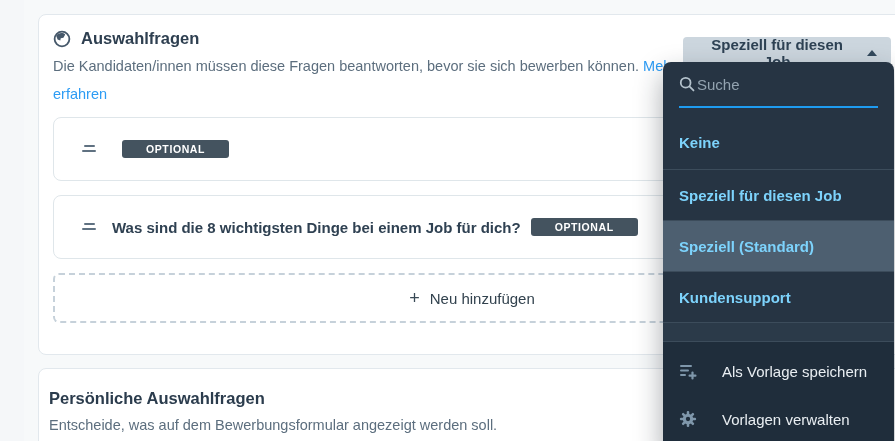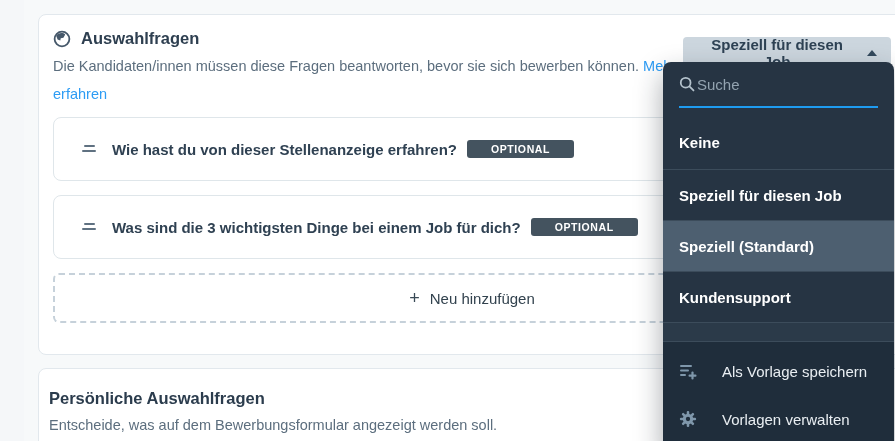--- a/index.html
+++ b/index.html
@@ -39,21 +39,21 @@
   .card-personal p{margin:9px 0 0 0;font-size:14.5px;color:#5c6e7e;}
 
   .dropdown-menu{position:absolute;left:639px;top:62px;width:231px;background:#263443;border-radius:8px;
     box-shadow:0 12px 28px rgba(20,30,40,.38);z-index:10;overflow:hidden;}
   .menu-search{padding:0 16px;}
   .search-box{display:flex;align-items:center;gap:0;height:44px;border-bottom:2px solid #1e9bf0;margin-bottom:8px;}
   .search-box input{flex:1;min-width:0;background:transparent;border:none;outline:none;color:#e8eef2;
     font-family:"Liberation Sans",sans-serif;font-size:15px;}
   .search-box input::placeholder{color:#93a3b0;}
   .menu-item{height:50px;display:flex;align-items:center;padding:0 16px;font-size:15px;font-weight:600;
-    color:#ffffff;cursor:pointer;}
+    color:#7dd3fc;cursor:pointer;}
   .menu-item.first{height:53px;}
   .menu-item.highlighted{background:#4d5f70;}
   .menu-divider{height:1px;background:#3c4c5b;}
   .menu-spacer{height:18px;background:#2b3a49;border-top:1px solid #3c4c5b;border-bottom:1px solid #3c4c5b;}
   .menu-actions{background:#1f2d3b;padding:5px 0 8px;}
   .menu-action{height:48px;display:flex;align-items:center;gap:25px;padding:0 16px;font-size:15px;
     font-weight:500;color:#e9eef2;cursor:pointer;}
   .icon{display:inline-flex;align-items:center;justify-content:center;}
 </style>
 </head>
@@ -83,32 +83,31 @@
     </div>
 
     <div class="q-list">
       <div class="q-card">
         <span class="drag">
           <svg width="16" height="8" viewBox="0 0 16 8">
             <rect x="2" y="0" width="11" height="2" rx="1" fill="#5f7181"></rect>
             <rect x="0" y="5" width="14" height="2" rx="1" fill="#5f7181"></rect>
           </svg>
         </span>
-        <span class="q-text">Wie hast du von dieser Stellenanzeige erfahren?</span>
         <span class="badge">OPTIONAL</span>
       </div>
 
       <div class="q-card">
         <span class="drag">
           <svg width="16" height="8" viewBox="0 0 16 8">
             <rect x="2" y="0" width="11" height="2" rx="1" fill="#5f7181"></rect>
             <rect x="0" y="5" width="14" height="2" rx="1" fill="#5f7181"></rect>
           </svg>
         </span>
-        <span class="q-text">Was sind die 3 wichtigsten Dinge bei einem Job für dich?</span>
+        <span class="q-text">Was sind die 8 wichtigsten Dinge bei einem Job für dich?</span>
         <span class="badge">OPTIONAL</span>
       </div>
 
       <button class="add-new">
         <span class="plus">+</span>
         <span>Neu hinzufügen</span>
       </button>
     </div>
   </section>
 

